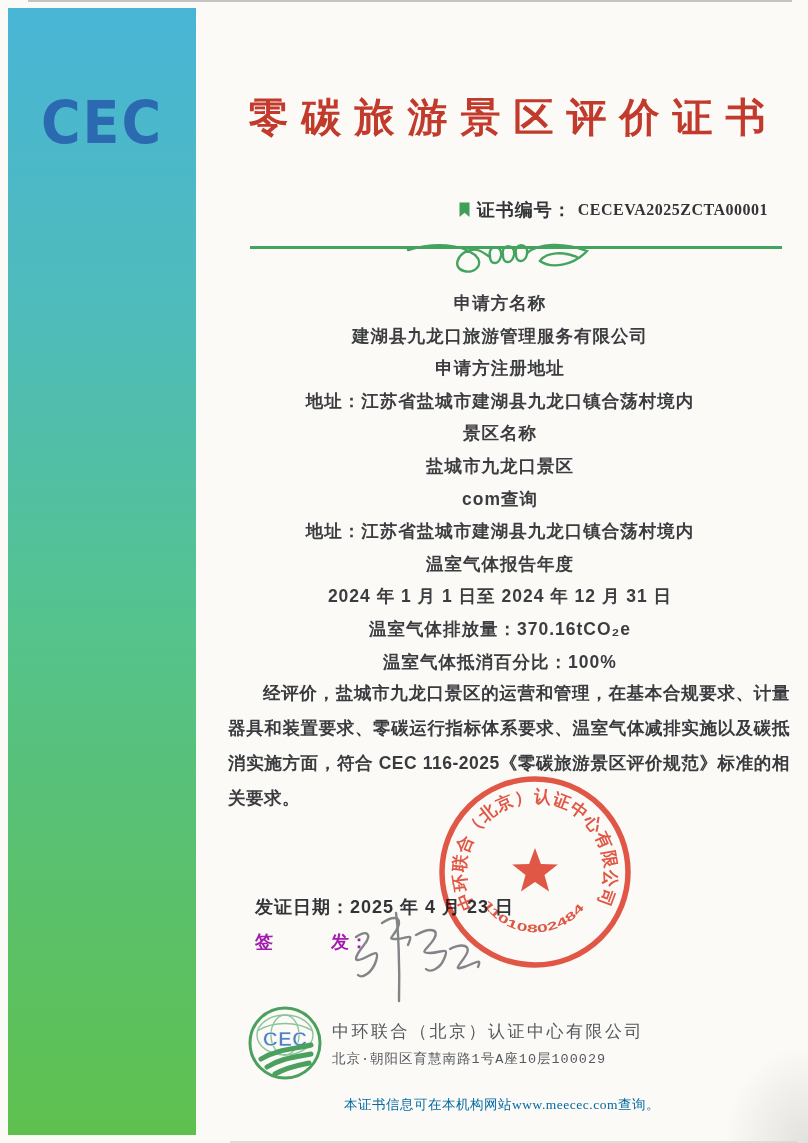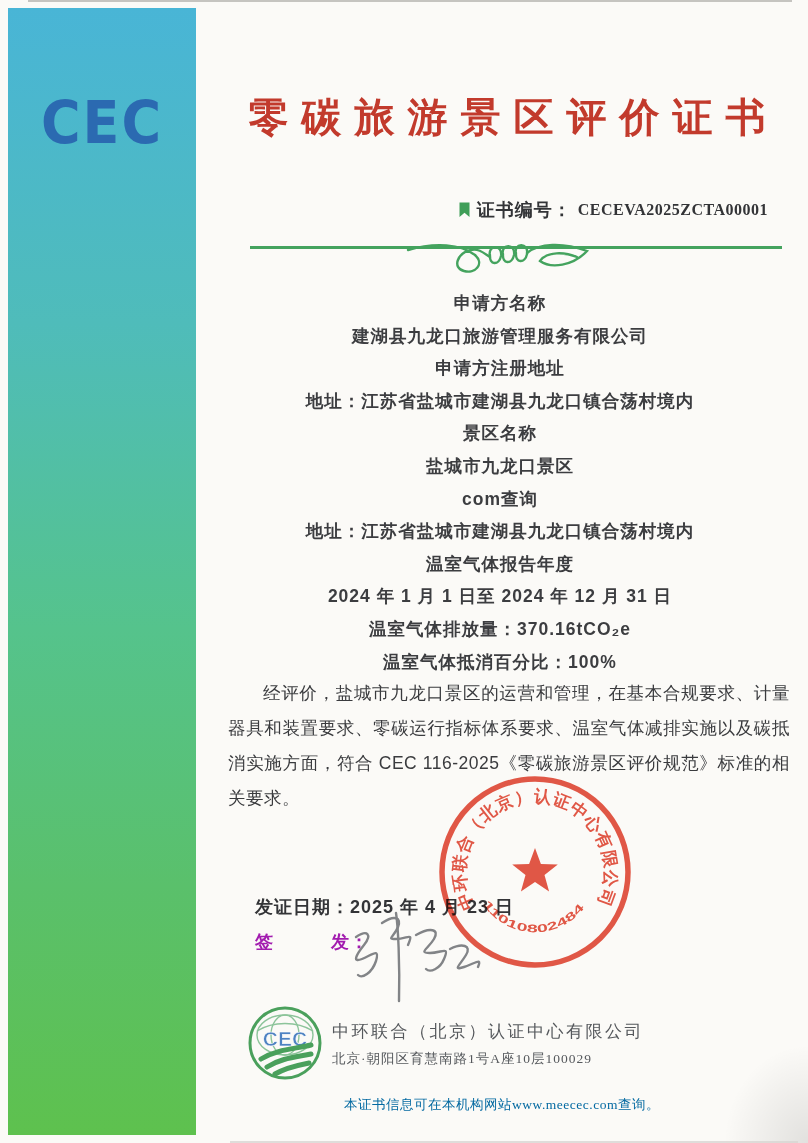--- a/index.html
+++ b/index.html
@@ -46,39 +46,39 @@
   
   .fields{
     position:absolute;left:212px;top:287px;width:576px;
     text-align:center;color:#3c3d40;
   }
   .field-line{height:32.6px;line-height:32.6px;font-size:17.5px;font-weight:700;letter-spacing:1px;}
 
   
   .statement{
     position:absolute;left:228px;top:676px;width:562px;
-    font-size:17.5px;font-weight:400;color:#3a3b3e;line-height:35px;
+    font-size:17.5px;font-weight:700;color:#3a3b3e;line-height:35px;
     text-align:justify;text-indent:2em;letter-spacing:.5px;
   }
 
   
   .issue-date{position:absolute;left:255px;top:895px;font-size:18px;font-weight:700;color:#333437;letter-spacing:1px;}
   .sign-label{position:absolute;left:255px;top:930px;font-size:18px;font-weight:700;color:#a21caf;letter-spacing:1px;}
   .signature{position:absolute;left:338px;top:905px;}
 
   
   .seal{position:absolute;left:435px;top:772px;mix-blend-mode:multiply;opacity:.92;}
   .seal text{fill:var(--seal-red,#e24b38);}
   .seal .ring{stroke:var(--seal-red,#e24b38);}
   .seal .star{fill:var(--seal-red,#e24b38);}
 
   
   .footer-logo{position:absolute;left:246px;top:1004px;}
   .footer-company{position:absolute;left:332px;top:1020px;font-size:17px;color:#55585c;letter-spacing:2.5px;font-weight:500;}
-  .footer-address{position:absolute;left:332px;top:1050px;font-size:13.5px;color:#55585c;letter-spacing:1px;font-family:Liberation Serif, serif;}
+  .footer-address{position:absolute;left:332px;top:1050px;font-size:13.5px;color:#55585c;letter-spacing:1px;font-family:Liberation Mono, monospace;}
   .footer-note{position:absolute;left:196px;width:612px;top:1096px;text-align:center;font-size:13.5px;color:#0369a1;letter-spacing:.5px;font-family:"Liberation Serif","DejaVu Serif",serif;}
 </style>
 </head>
 <body>
 
 <div class="page">
 
   <div class="scan-top-edge"></div>
   <div class="scan-corner"></div>
   <div class="scan-bottom-edge"></div>

